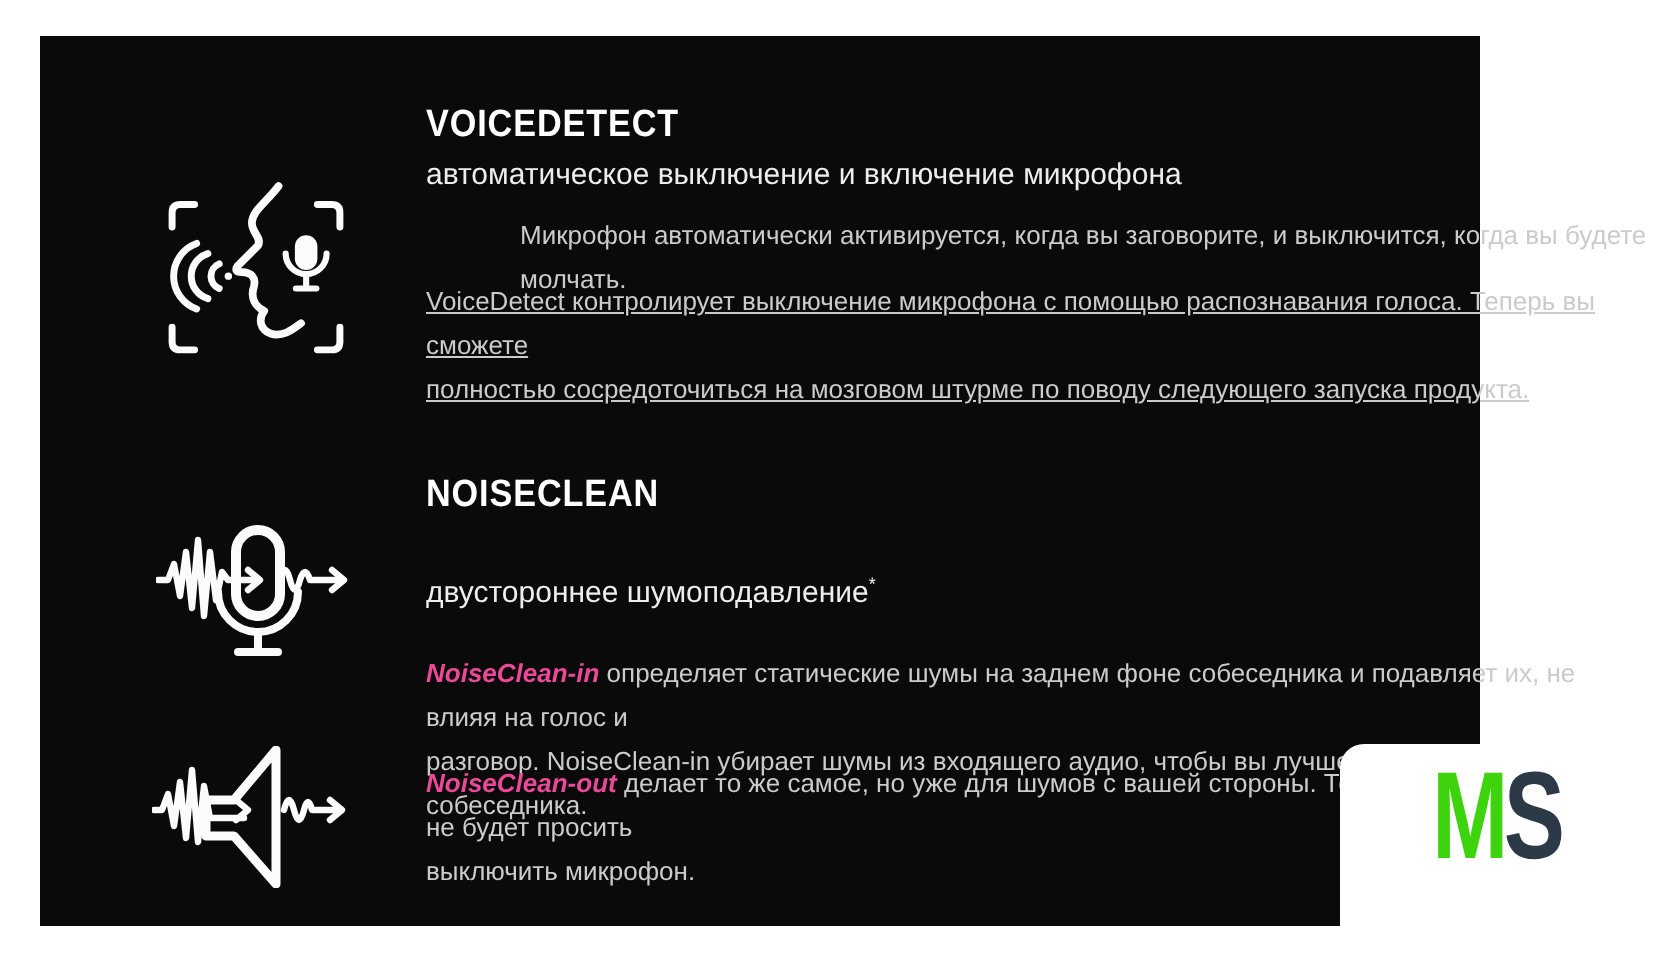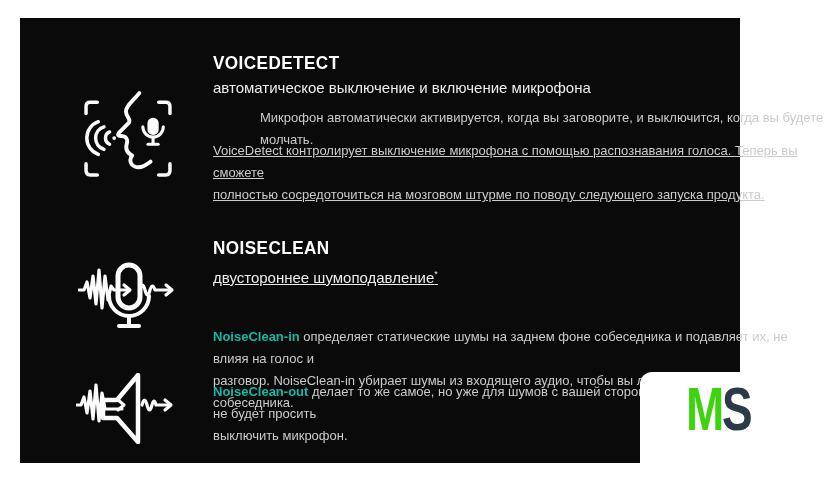--- a/index.html
+++ b/index.html
@@ -31,38 +31,38 @@
     white-space:nowrap;
   }
   .t1 { left:193px; top:35px; }
   .t2 { left:193px; top:220px; }
 
   .subtitle {
     position:absolute; color:#ededed; font-size:15px;
     line-height:20px; white-space:nowrap;
   }
   .s1 { left:193px; top:60px; }
-  .s2 { left:193px; top:246px;text-decoration:underline; }
+  .s2 { left:193px; top:264px; }
   .subtitle sup { font-size:9px; color:#ededed; }
 
   .body {
     position:absolute; margin:0; left:193px; width:600px;
     color:#cbcbcb; font-size:13px; line-height:22px;
     white-space:pre-line;
   }
-  .body b { color:#14b8a6; font-weight:700; }
+  .body b { color:#ec4899; font-weight:700;font-style:italic; }
   .p1 { top:89px;margin-left:47px; }
   .p2 { top:122px;text-decoration:underline; }
   .p3 { top:274px; }
   .p4 { top:308px; }
   .p5 { top:363px; }
 
   .watermark-card {
     position:absolute; right:0; bottom:0;
-    width:200px; height:113px;
+    width:170px; height:113px;
     background:#ffffff;
     border-top-left-radius:12px;
   }
   .ms {
     position:absolute; left:46px; top:6px;
     font-size:62px; font-weight:700; line-height:1;
     letter-spacing:-0.05em;
     transform:scaleX(0.74); transform-origin:left top;
     white-space:nowrap;
   }

